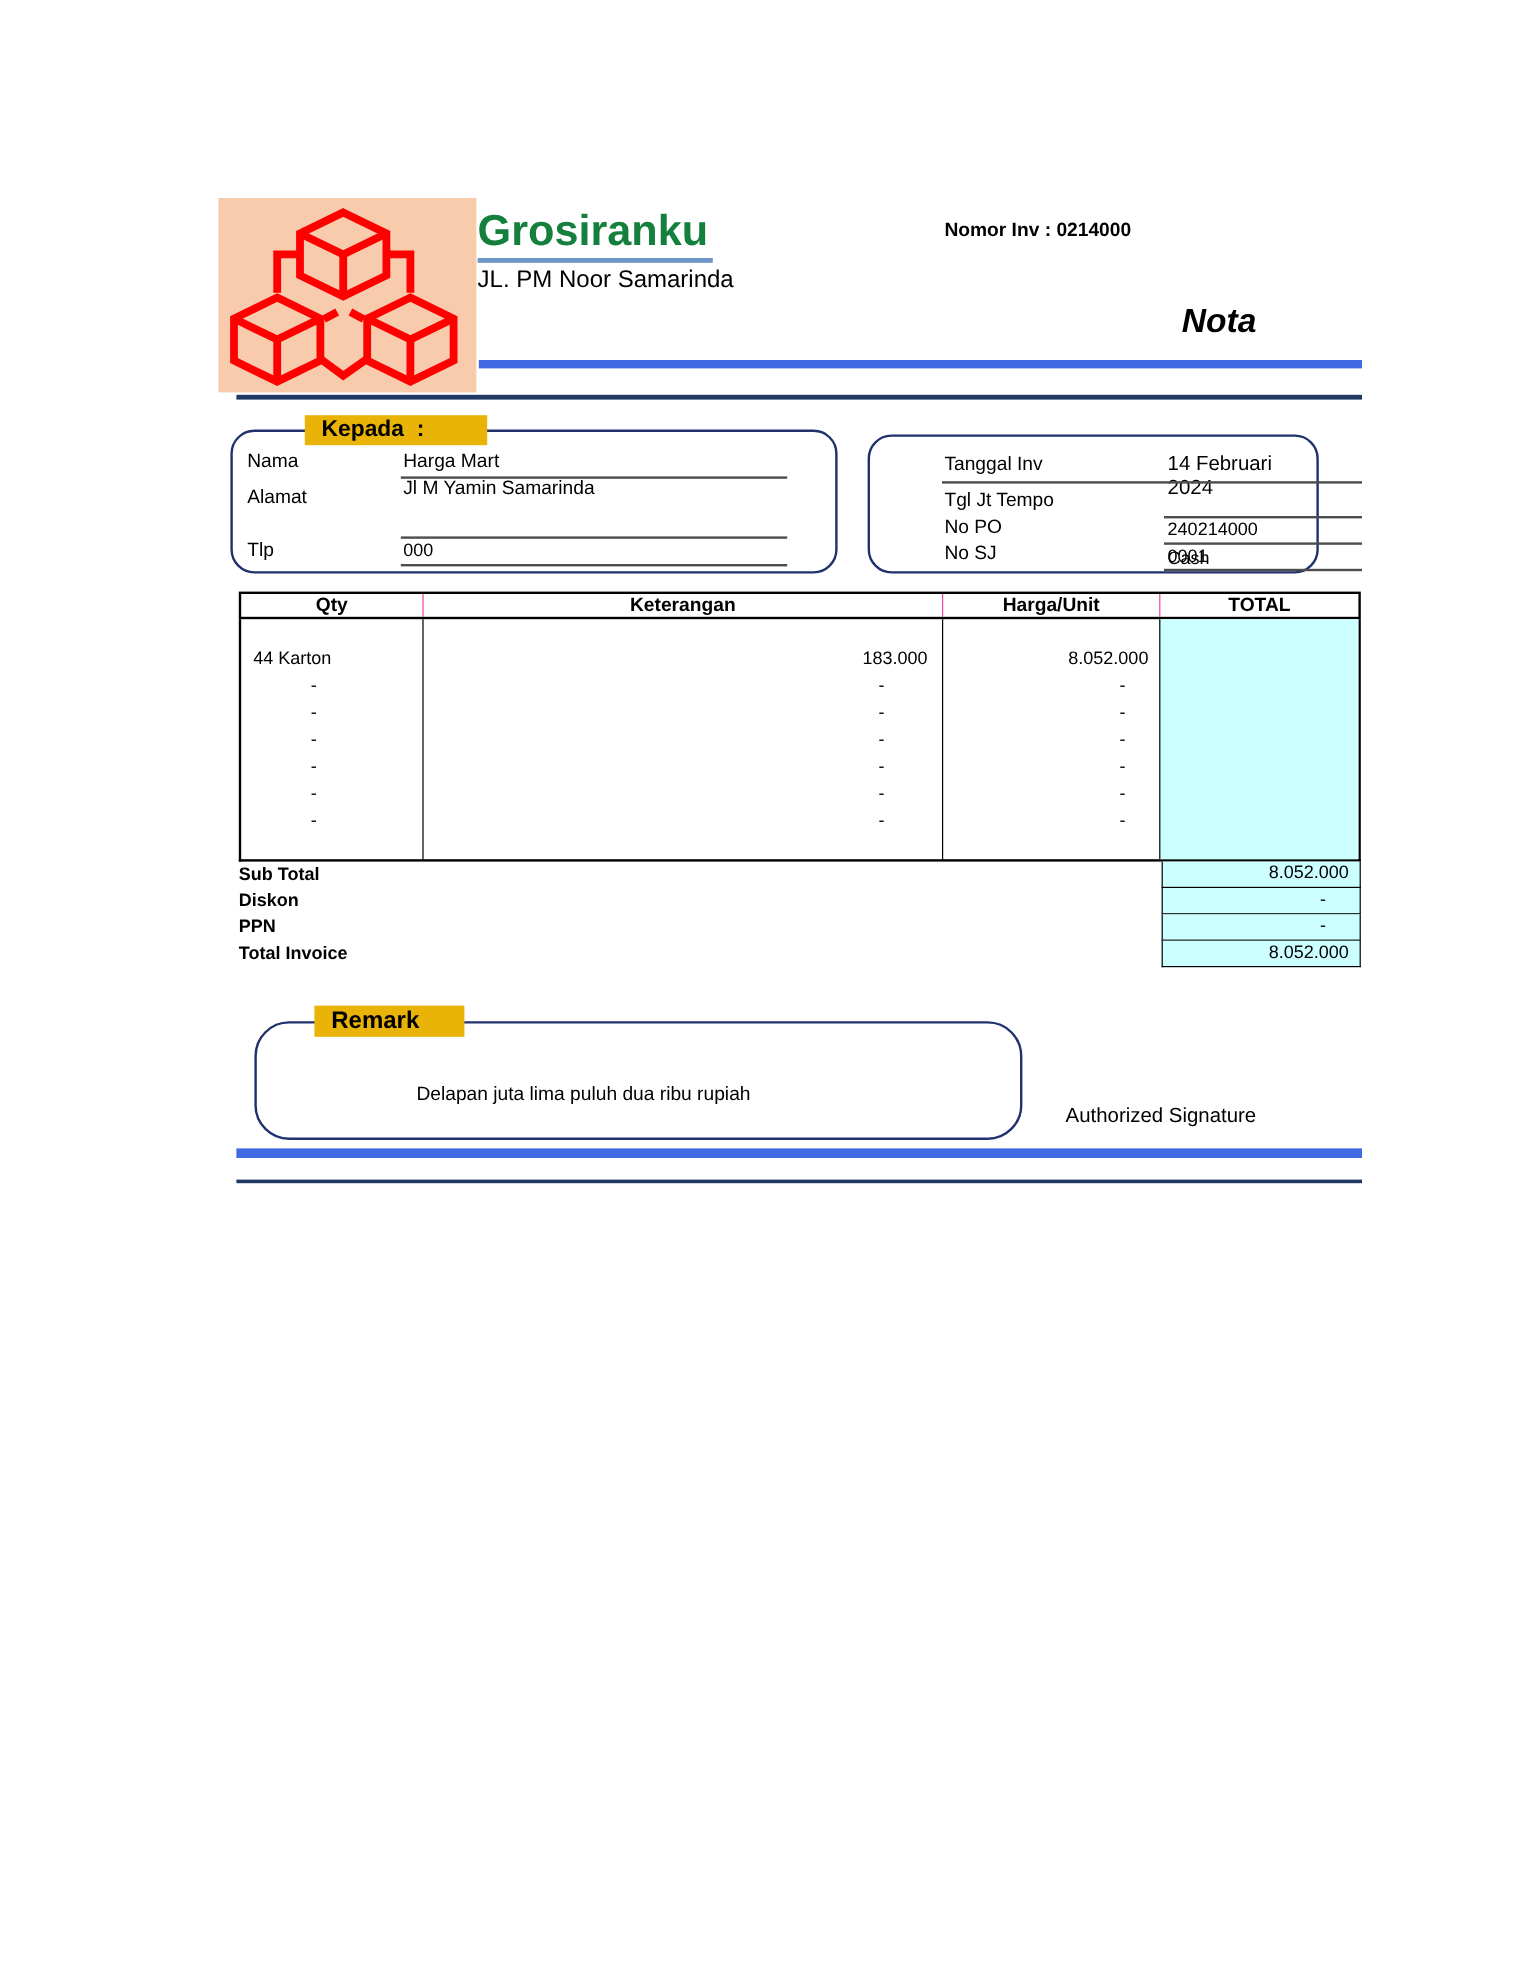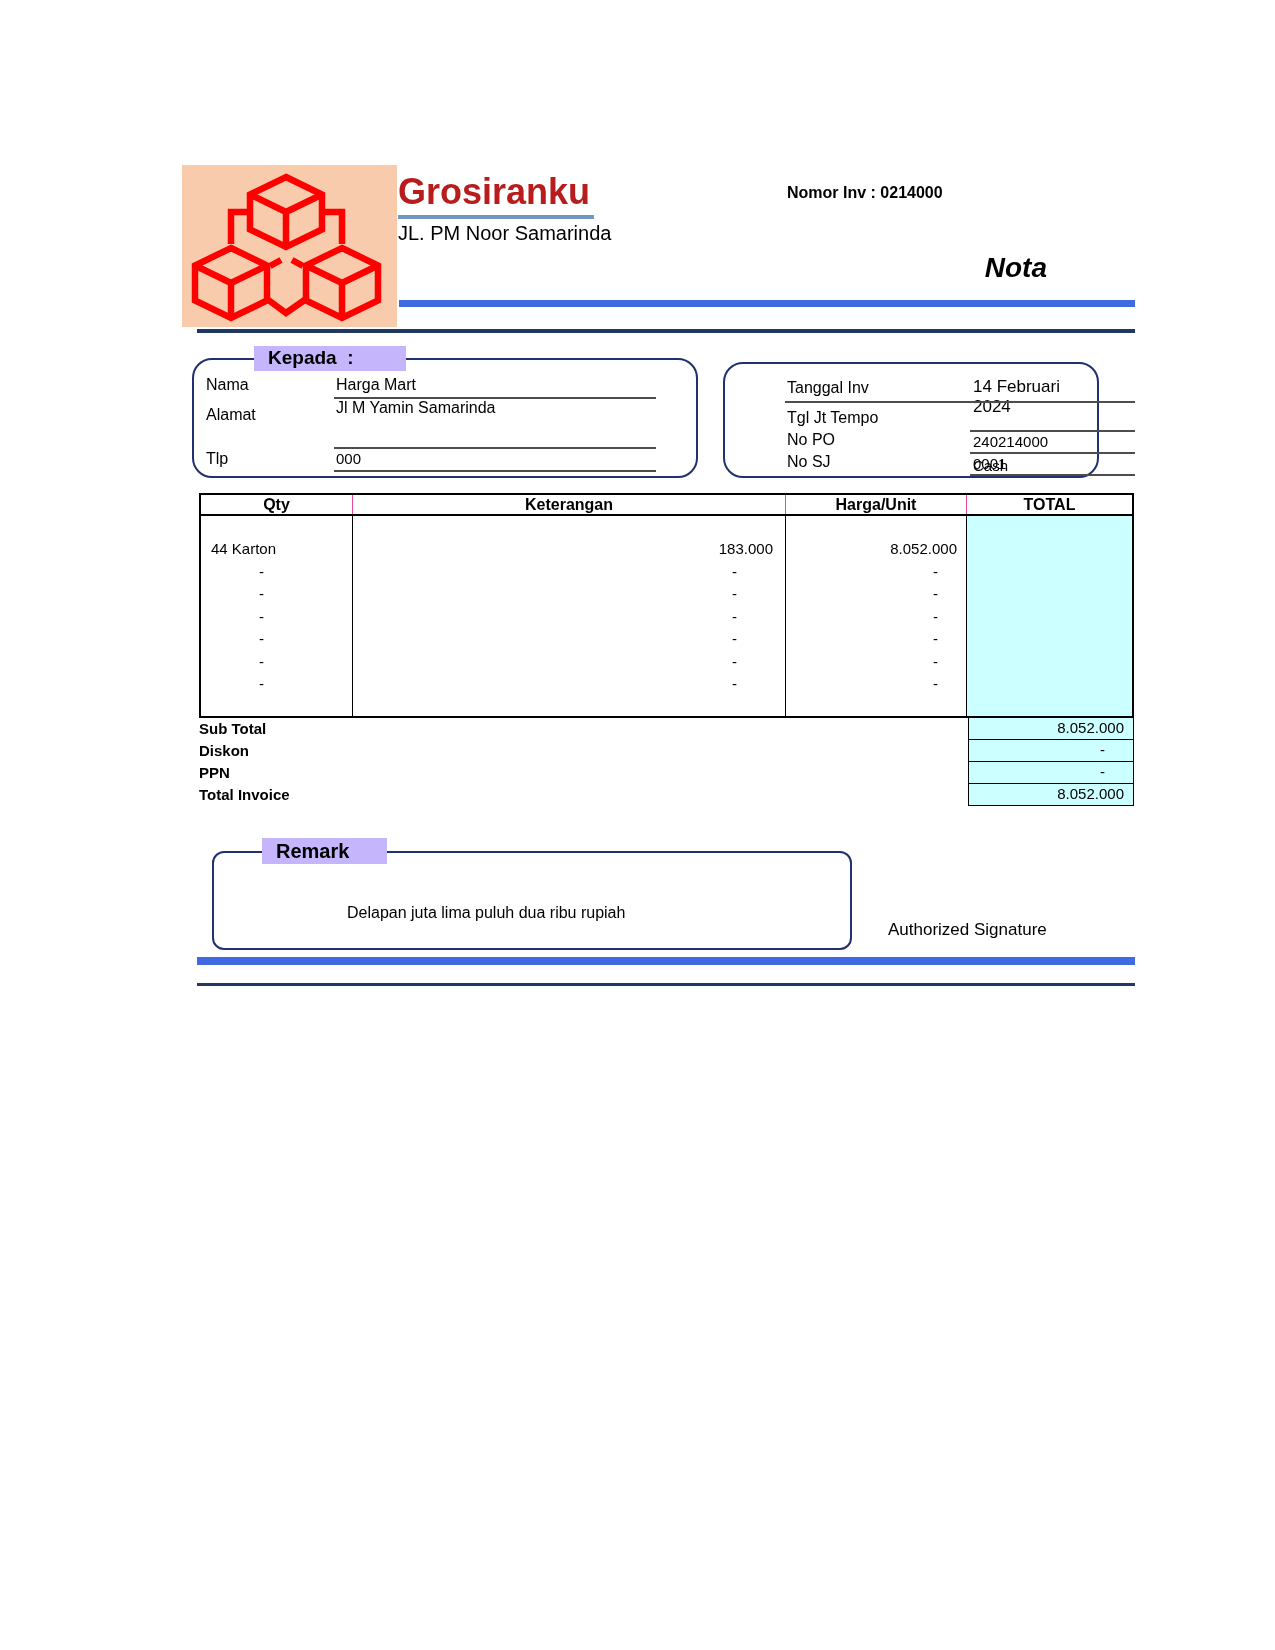--- a/index.html
+++ b/index.html
@@ -7,36 +7,36 @@
     position:relative; width:1275px; height:1650px; background:#ffffff;
     font-family:"Liberation Sans", sans-serif; color:#000; overflow:hidden;
   }
   .abs { position:absolute; }
 
   
   .logo-block { left:182px; top:165px; width:215px; height:162px; background:#F8CBAD; }
   .logo-block svg { display:block; width:100%; height:100%; }
 
   .company-name {
-    left:398px; top:172px; font-size:36px; font-weight:bold; color:#b91c1c;
+    left:398px; top:172px; font-size:36px; font-weight:bold; color:#15803d;
     display:inline-block; border-bottom:4px solid #6E96C8; padding:0 4px 3px 0; line-height:1.1;
   }
   .company-address { left:398px; top:222px; font-size:20px; }
   .invoice-number  { left:787px; top:184px; font-size:16px; font-weight:bold; }
   .doc-title { right:228px; top:252px; font-size:28px; font-weight:bold; font-style:italic; }
 
   .line-accent-top  { left:399px; top:300px; width:736px; height:7px; background:#4169E1; }
   .line-navy-top    { left:197px; top:329px; width:938px; height:4px; background:#1F3864; }
 
   
   .info-box { border:2.5px solid #20316E; border-radius:20px; box-sizing:border-box; }
   .recipient-box { left:192px; top:358px; width:506px; height:120px; }
   .meta-box      { left:723px; top:362px; width:376px; height:116px; }
   .box-legend {
-    position:absolute; top:-14px; background:#c4b5fd; font-weight:bold; font-size:19px;
+    position:absolute; top:-14px; background:#eab308; font-weight:bold; font-size:19px;
     white-space:pre; line-height:1.3;
   }
   .recipient-legend { left:60px; padding:0 52px 0 14px; }
   .remark-legend    { left:48px; padding:0 38px 0 14px; font-size:20px; top:-15px; }
 
   .fld { position:absolute; font-size:16px; }
   .fld-small { font-size:15px; }
   .fld-big { font-size:17px; }
   .u-line { position:absolute; height:1.5px; background:#4d4d4d; }
 
@@ -78,21 +78,21 @@
     font-size:15px; line-height:22px; padding-right:6px;
   }
   .s-value {
     width:166px; box-sizing:border-box; background:#CCFFFF;
     border:1.5px solid #000; border-top:none;
     text-align:right; font-size:15px; line-height:20px; padding-right:9px;
   }
   .s-value.dash { padding-right:28px; }
 
   
-  .remark-box { left:212px; top:851px; width:640px; height:99px; border:2.5px solid #20316E; border-radius:12px; box-sizing:border-box; }
+  .remark-box { left:212px; top:851px; width:640px; height:99px; border:2.5px solid #20316E; border-radius:29px; box-sizing:border-box; }
   .remark-text { left:133px; top:51px; position:absolute; font-size:16px; }
   .signature-label { left:888px; top:920px; font-size:17px; }
   .line-accent-bottom { left:197px; top:957px; width:938px; height:8px; background:#4169E1; }
   .line-navy-bottom   { left:197px; top:983px; width:938px; height:3px; background:#1F3864; }
 </style>
 </head>
 <body>
 
 <div class="page">
 

